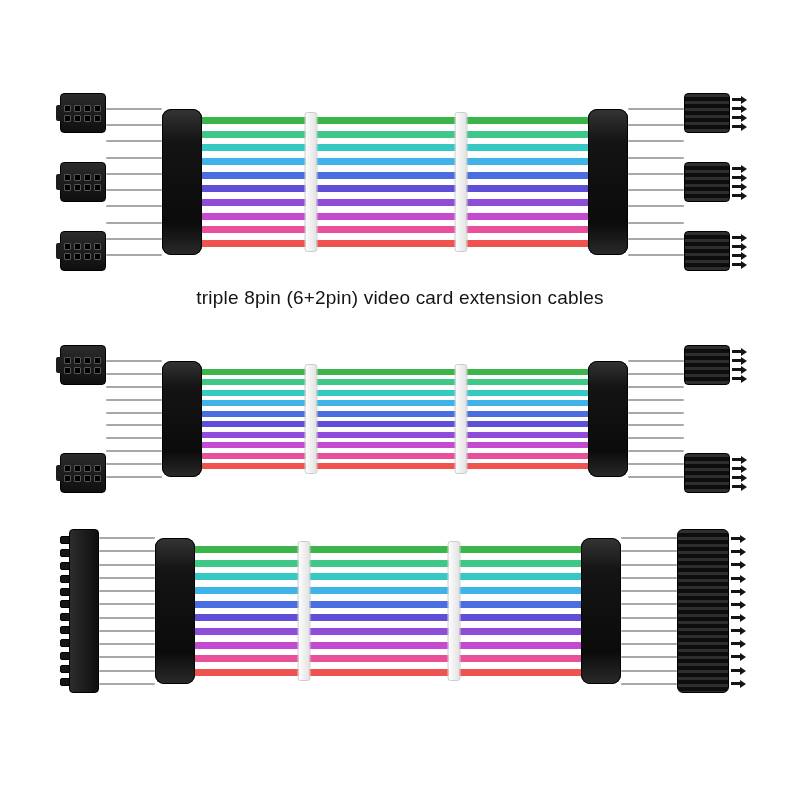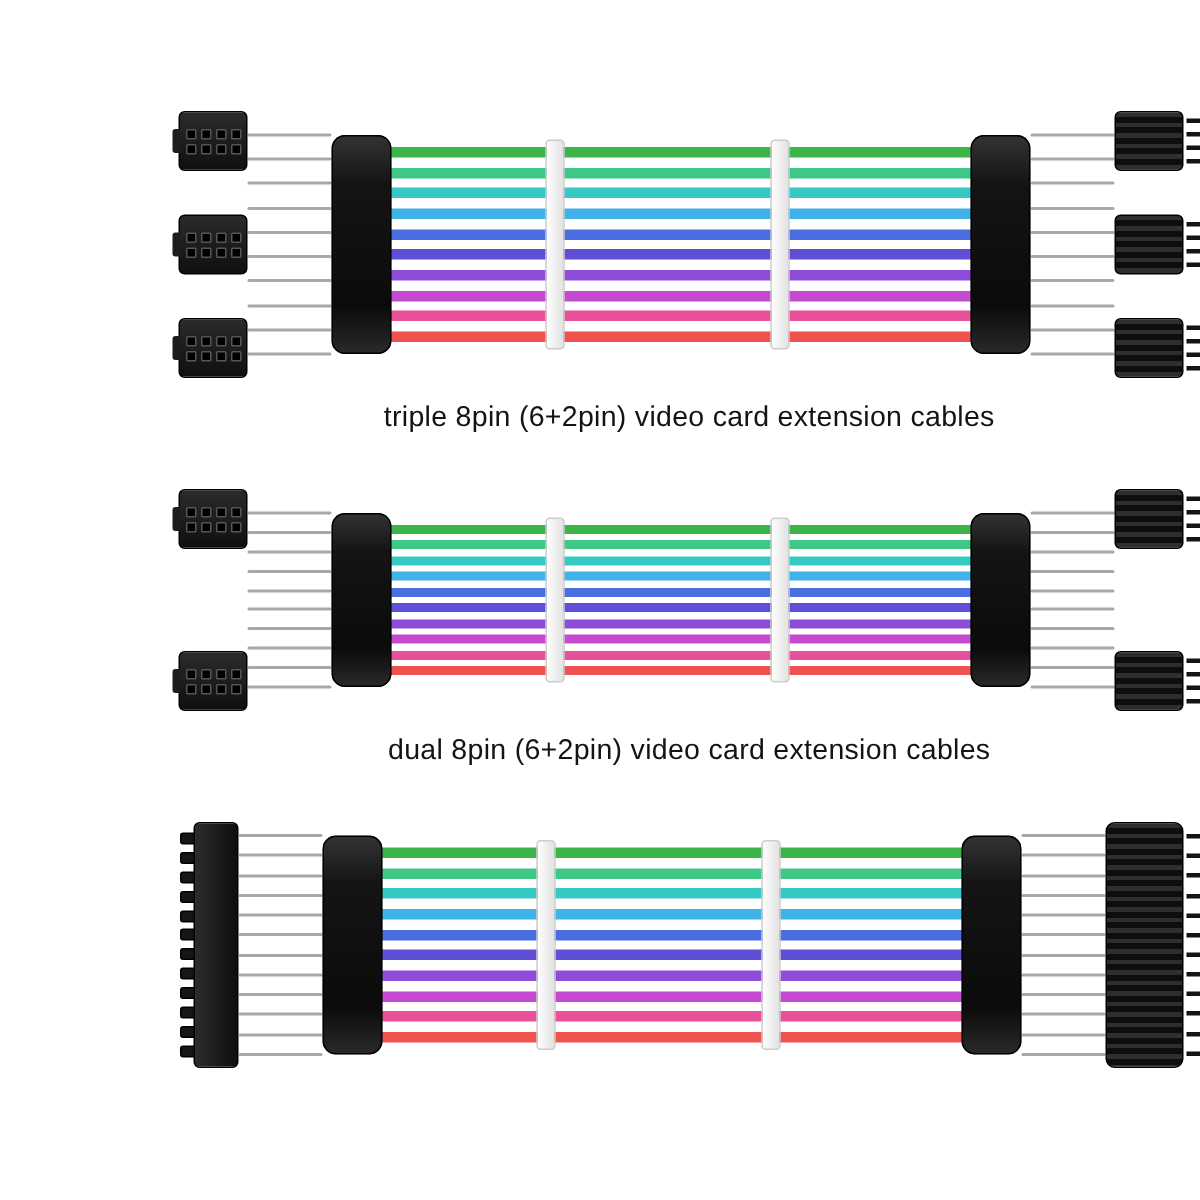--- a/index.html
+++ b/index.html
@@ -1,18 +1,18 @@
 <!DOCTYPE html>
 <html><head>
 <meta charset="utf-8">
 <style>
   html, body { margin: 0; padding: 0; background: #ffffff; }
   .page {
     width: 800px; height: 786px; background: #ffffff;
-    display: flex; flex-direction: column; align-items: flex-end; justify-content: center;
+    display: flex; flex-direction: column; align-items: center; justify-content: center;
     gap: 34px; box-sizing: border-box; overflow: hidden;
     font-family: "Liberation Sans", sans-serif;
   }
   .cable-section { display: flex; flex-direction: column; align-items: center; }
   .cable-row { display: flex; align-items: center; }
 
   
   .wires { display: flex; flex-direction: column; justify-content: space-between; width: 56px; }
   .wire { height: 2px; background: #a8a8a8; border-radius: 1px; }
 
@@ -283,21 +283,20 @@
               <div class="plugM-body"></div>
               <div class="pins-out">
                 <div class="pin-arrow"></div>
                 <div class="pin-arrow"></div>
                 <div class="pin-arrow"></div>
                 <div class="pin-arrow"></div>
               </div>
             </div>
           </div>
         </div>
-        <div class="caption">dual 8pin (6+2pin) video card extension cables</div>
       </div>
       <div class="cable-section">
         <div class="cable-row">
           <div class="plug-col">
             <div class="plug24" style="height: 164px;">
               <div class="teeth">
                 <div class="tooth"></div>
                 <div class="tooth"></div>
                 <div class="tooth"></div>
                 <div class="tooth"></div>

